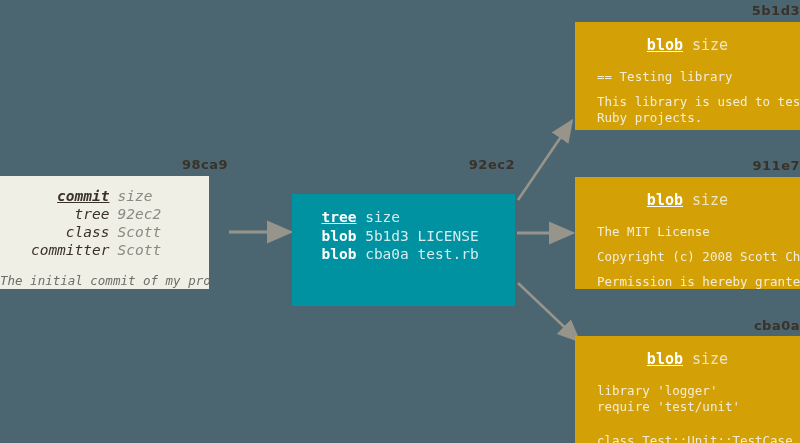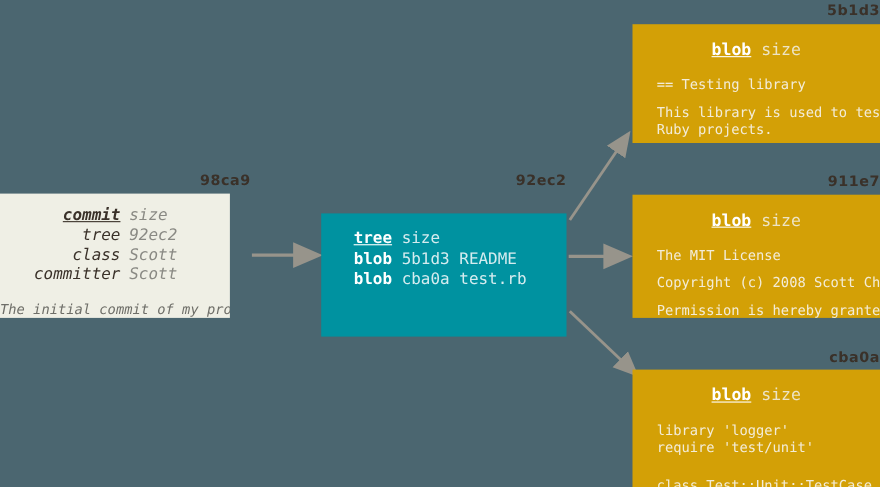--- a/index.html
+++ b/index.html
@@ -178,21 +178,21 @@
       </div>
     </div>
     <div class="commit-msg">The initial commit of my project</div>
   </div>
 
   <div class="node-label" style="left:292px; top:157px; width:223px;">92ec2</div>
 
   <div class="box box-tree">
     <div class="tree-rows">
       <div class="trow"><span class="kw hdr">tree</span><span> size</span></div>
-      <div class="trow"><span class="kw">blob</span><span> 5b1d3 README</span></div>
+      <div class="trow"><span class="kw">blob</span><span> 5b1d3 LICENSE</span></div>
       <div class="trow"><span class="kw">blob</span><span> cba0a test.rb</span></div>
     </div>
   </div>
 
   <div class="node-label" style="left:575px; top:3px; width:225px;">5b1d3</div>
 
   <div class="box box-blob b1">
     <div class="blob-head"><span class="kw">blob</span> <span>size</span></div>
     <div class="blob-body"><span>== Testing library</span><span class="gap"></span><span>This library is used to test
 Ruby projects.</span></div>

